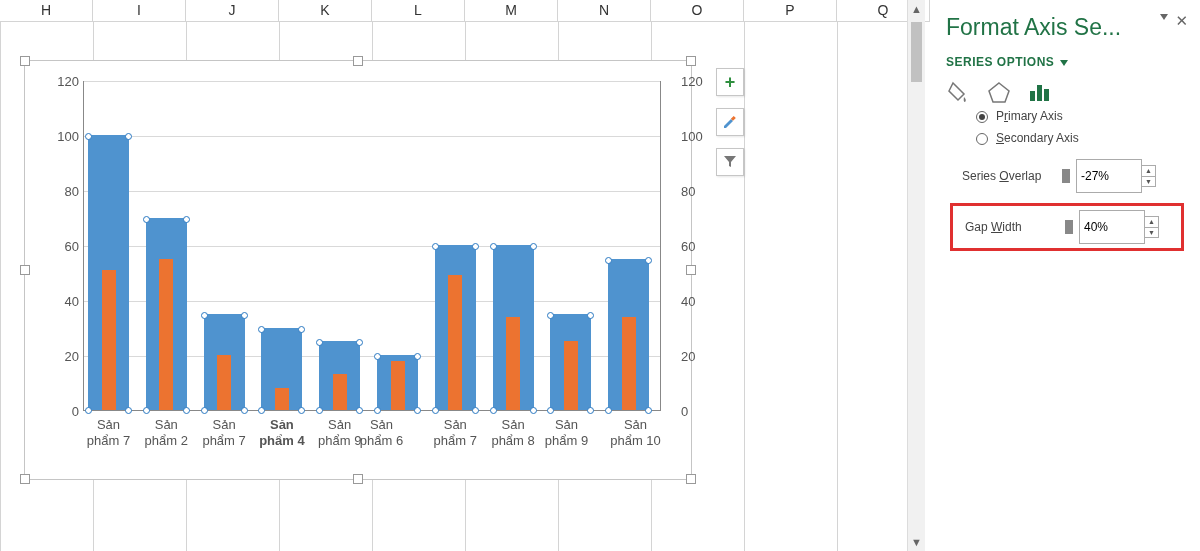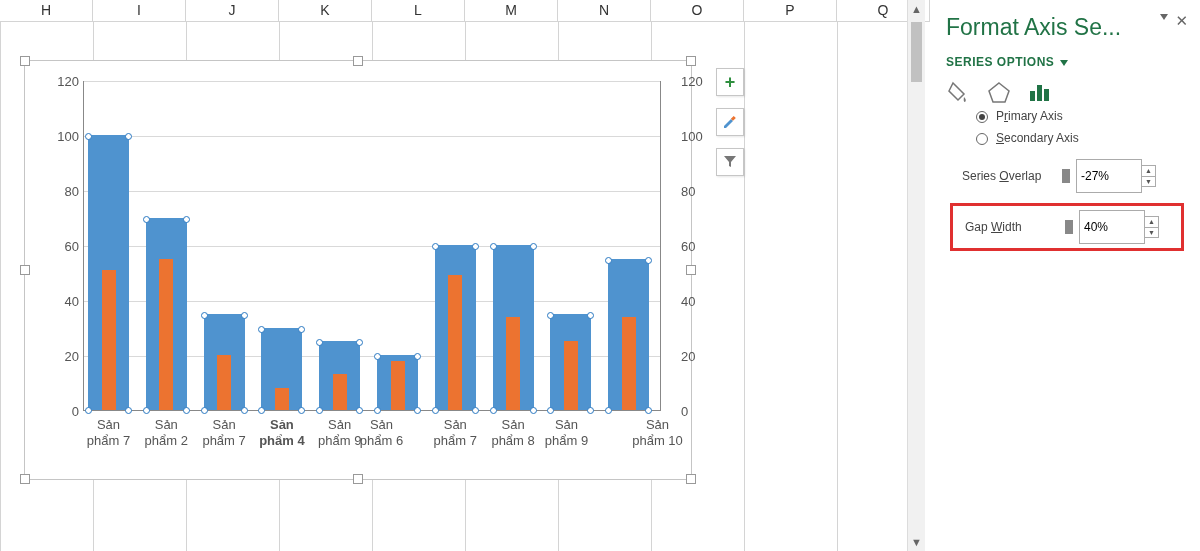--- a/index.html
+++ b/index.html
@@ -270,21 +270,21 @@
   <div id="xcats">
       <div class="xcat" style="left: 55px;">Sản phẩm 7</div>
       <div class="xcat" style="left: 112.8px;">Sản phẩm 2</div>
       <div class="xcat" style="left: 170.6px;">Sản phẩm 7</div>
       <div class="xcat" style="left: 228.4px; font-weight: bold;">Sản phẩm 4</div>
       <div class="xcat" style="left: 286.2px;">Sản phẩm 9</div>
       <div class="xcat" style="left: 328px;">Sản phẩm 6</div>
       <div class="xcat" style="left: 401.8px;">Sản phẩm 7</div>
       <div class="xcat" style="left: 459.6px;">Sản phẩm 8</div>
       <div class="xcat" style="left: 513px;">Sản phẩm 9</div>
-      <div class="xcat" style="left: 604px;">Sản phẩm 10</div>
+      <div class="xcat" style="left: 582px;">Sản phẩm 10</div>
     </div>
 </div>
 
 <div class="side-buttons">
   <div class="side-btn">
     <span style="color:#2f8f3f;font-size:18px;font-weight:bold;">+</span>
   </div>
   <div class="side-btn">
     <span>
       <svg width="18" height="18" viewBox="0 0 18 18">

